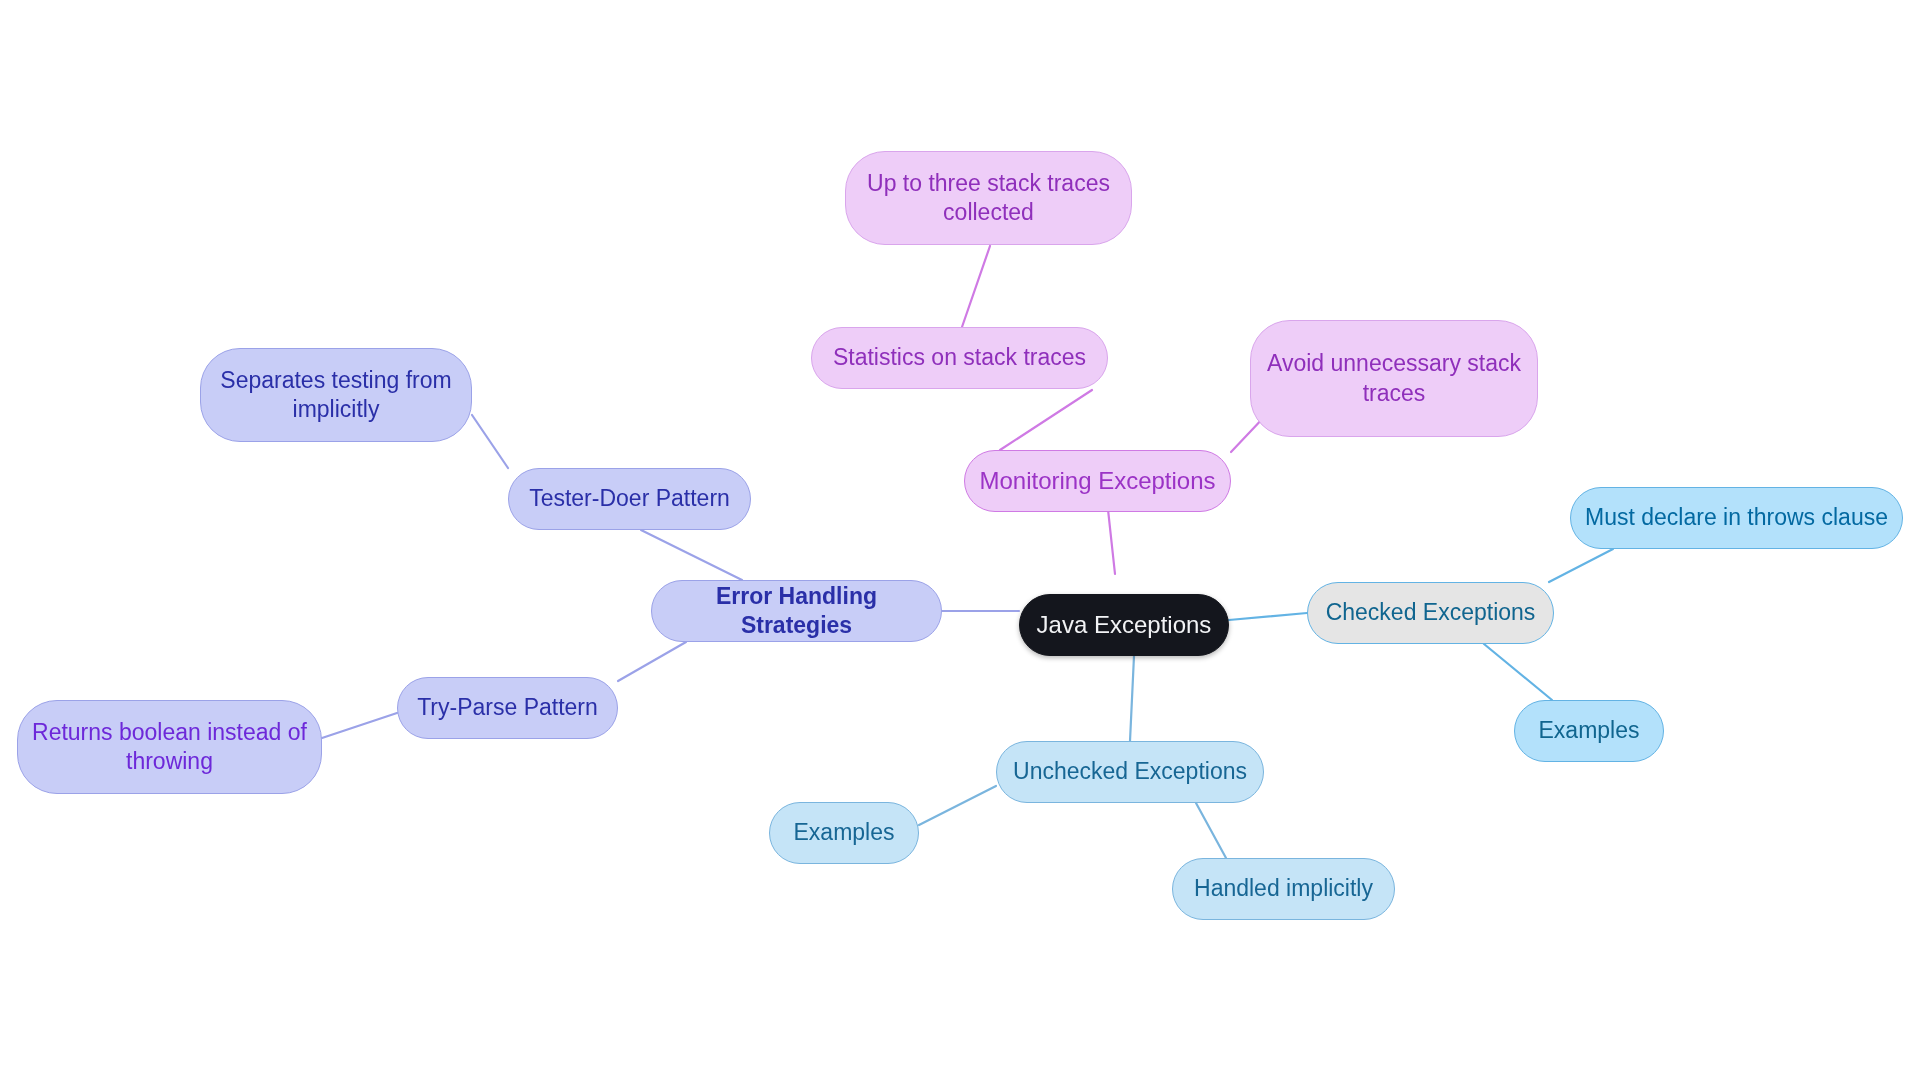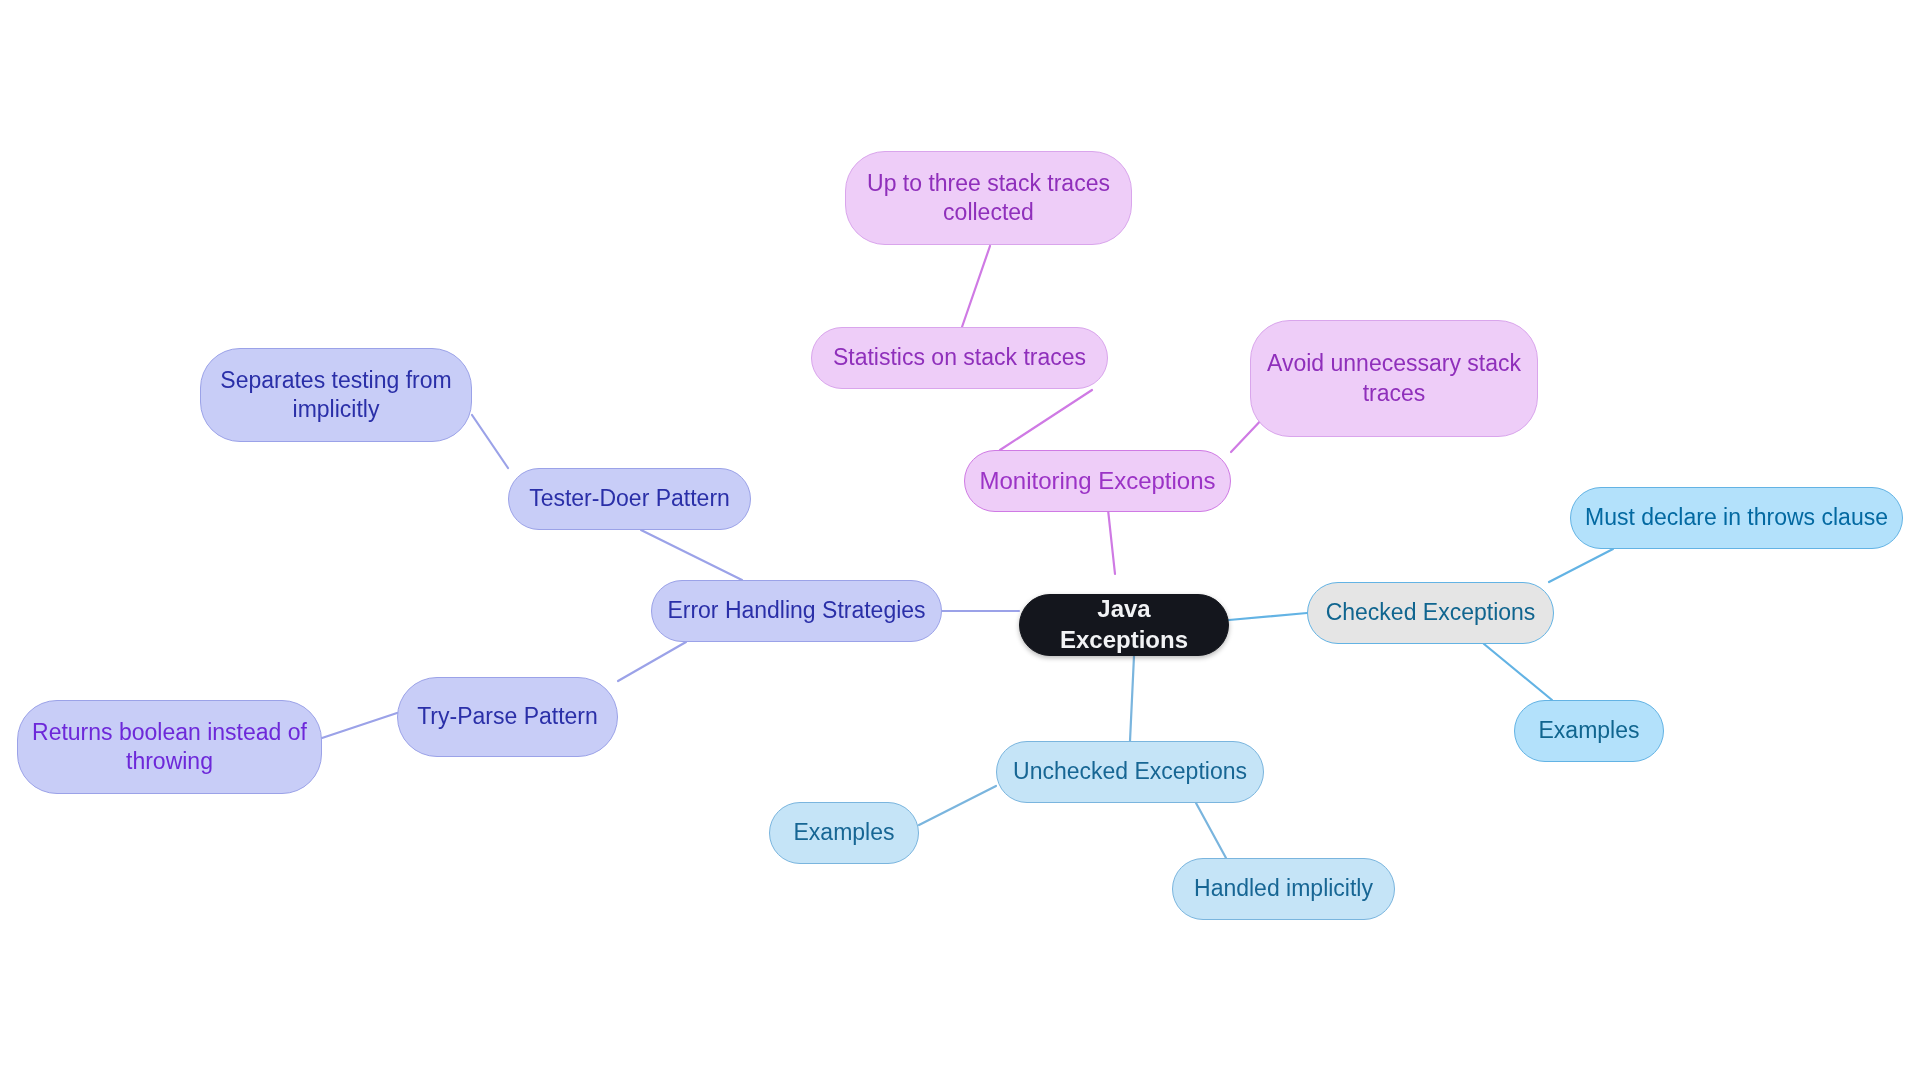--- a/index.html
+++ b/index.html
@@ -40,21 +40,20 @@
     padding: 6px 14px;
     white-space: pre-line;
   }
   .node-root {
     background: #14161d;
     border-color: #14161d;
     color: #f2f3f5;
     font-size: 24px;
     border-radius: 34px;
     box-shadow: 0 2px 5px rgba(0,0,0,0.28);
-    font-weight: bold;
   }
   .node-purple-main {
     background: #eecdf8;
     border-color: #cf7ae4;
     color: #9b33c6;
     font-size: 24px;
   }
   .node-purple-leaf {
     background: #eecdf8;
     border-color: #d9a5ec;
@@ -118,34 +117,34 @@
   <div class="node node-purple-leaf" style="left: 845px; top: 151px; width: 287px; height: 94px; background: rgb(238, 205, 248); border-color: rgb(217, 165, 236); color: rgb(143, 47, 187);">
     <span>Up to three stack traces
 collected</span>
   </div>
 
   <div class="node node-purple-leaf" style="left: 1250px; top: 320px; width: 288px; height: 117px; background: rgb(238, 205, 248); border-color: rgb(217, 165, 236); color: rgb(143, 47, 187);">
     <span>Avoid unnecessary stack
 traces</span>
   </div>
 
-  <div class="node node-lavender" style="left: 651px; top: 580px; width: 291px; height: 62px; background: rgb(200, 205, 247); border-color: rgb(155, 162, 232); color: rgb(42, 47, 168);">
+  <div class="node node-lavender" style="left: 651px; top: 580px; width: 291px; height: 62px; background: rgb(200, 205, 247); border-color: rgb(155, 162, 232); color: rgb(42, 47, 168); font-weight: bold;">
     <span>Error Handling Strategies</span>
   </div>
 
   <div class="node node-lavender" style="left: 508px; top: 468px; width: 243px; height: 62px; background: rgb(200, 205, 247); border-color: rgb(155, 162, 232); color: rgb(42, 47, 168);">
     <span>Tester-Doer Pattern</span>
   </div>
 
   <div class="node node-lavender" style="left: 200px; top: 348px; width: 272px; height: 94px; background: rgb(200, 205, 247); border-color: rgb(155, 162, 232); color: rgb(42, 47, 168);">
     <span>Separates testing from
 implicitly</span>
   </div>
 
-  <div class="node node-lavender" style="left: 397px; top: 677px; width: 221px; height: 80px; background: rgb(200, 205, 247); border-color: rgb(155, 162, 232); color: rgb(42, 47, 168);">
+  <div class="node node-lavender" style="left: 397px; top: 677px; width: 221px; height: 62px; background: rgb(200, 205, 247); border-color: rgb(155, 162, 232); color: rgb(42, 47, 168);">
     <span>Try-Parse Pattern</span>
   </div>
 
   <div class="node node-lavender" style="left: 17px; top: 700px; width: 305px; height: 94px; background: rgb(200, 205, 247); border-color: rgb(155, 162, 232); color: #6d28d9;">
     <span>Returns boolean instead of
 throwing</span>
   </div>
 
   <div class="node node-blue-strong" style="left: 1307px; top: 582px; width: 247px; height: 62px; background: #e5e5e5; border-color: rgb(99, 179, 228); color: rgb(16, 101, 143);">
     <span>Checked Exceptions</span>

